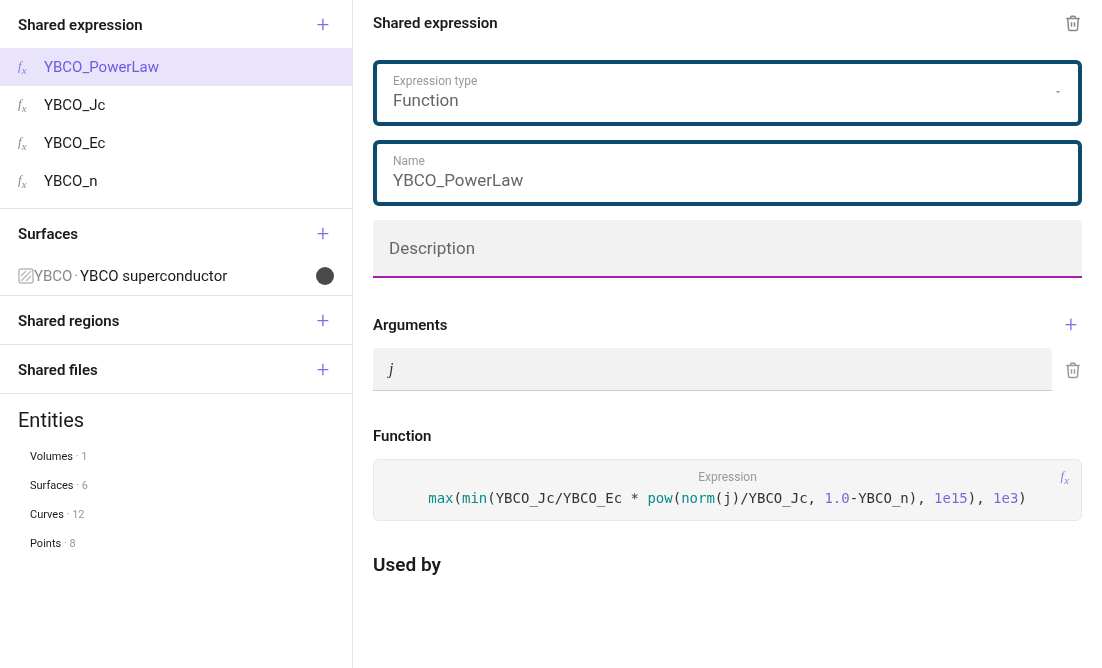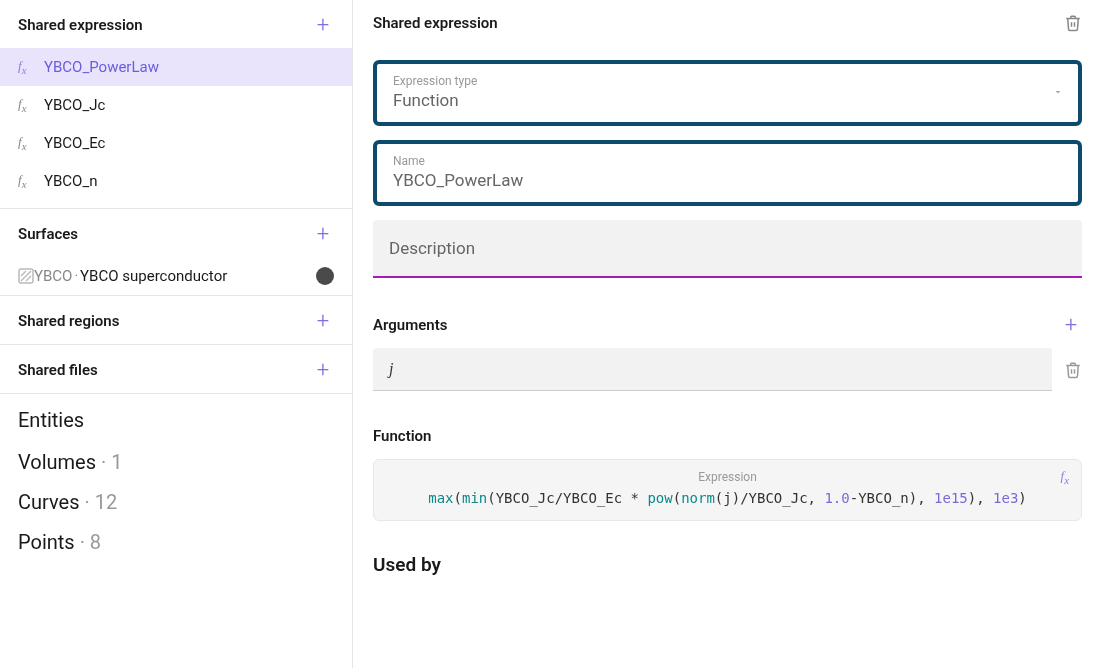--- a/index.html
+++ b/index.html
@@ -110,21 +110,22 @@
 .entities {
   padding-bottom: 8px;
 }
 .entities-header {
   padding: 14px 18px 10px 18px;
   font-size: 20px;
   font-weight: 400;
 }
 .ent-row {
   padding: 8px 18px;
-  font-size: 20px;
+  font-size: 11px;
+  margin-left: 12px;
 }
 .ent-label { color: #1a1a1a; }
 .ent-count { color: #999; }
 .main {
   flex: 1;
   padding: 14px 20px 0 20px;
   overflow-y: auto;
 }
 .main-header {
   display: flex;
@@ -308,20 +309,21 @@
     <div class="section-header">
       <span class="section-title">Shared files</span>
       <span class="plus-btn">+</span>
     </div>
   </div>
 
   <div class="entities">
     <div class="entities-header">Entities</div>
     <div id="ent-list">
         <div class="ent-row"><span class="ent-label">Volumes</span> <span class="ent-count">· 1</span></div>
+        <div class="ent-row"><span class="ent-label">Surfaces</span> <span class="ent-count">· 6</span></div>
         <div class="ent-row"><span class="ent-label">Curves</span> <span class="ent-count">· 12</span></div>
         <div class="ent-row"><span class="ent-label">Points</span> <span class="ent-count">· 8</span></div>
       </div>
   </div>
 </div>
 
 <div class="main">
   <div class="main-header">
     <span class="main-title">Shared expression</span>
     <span class="delete-btn">

